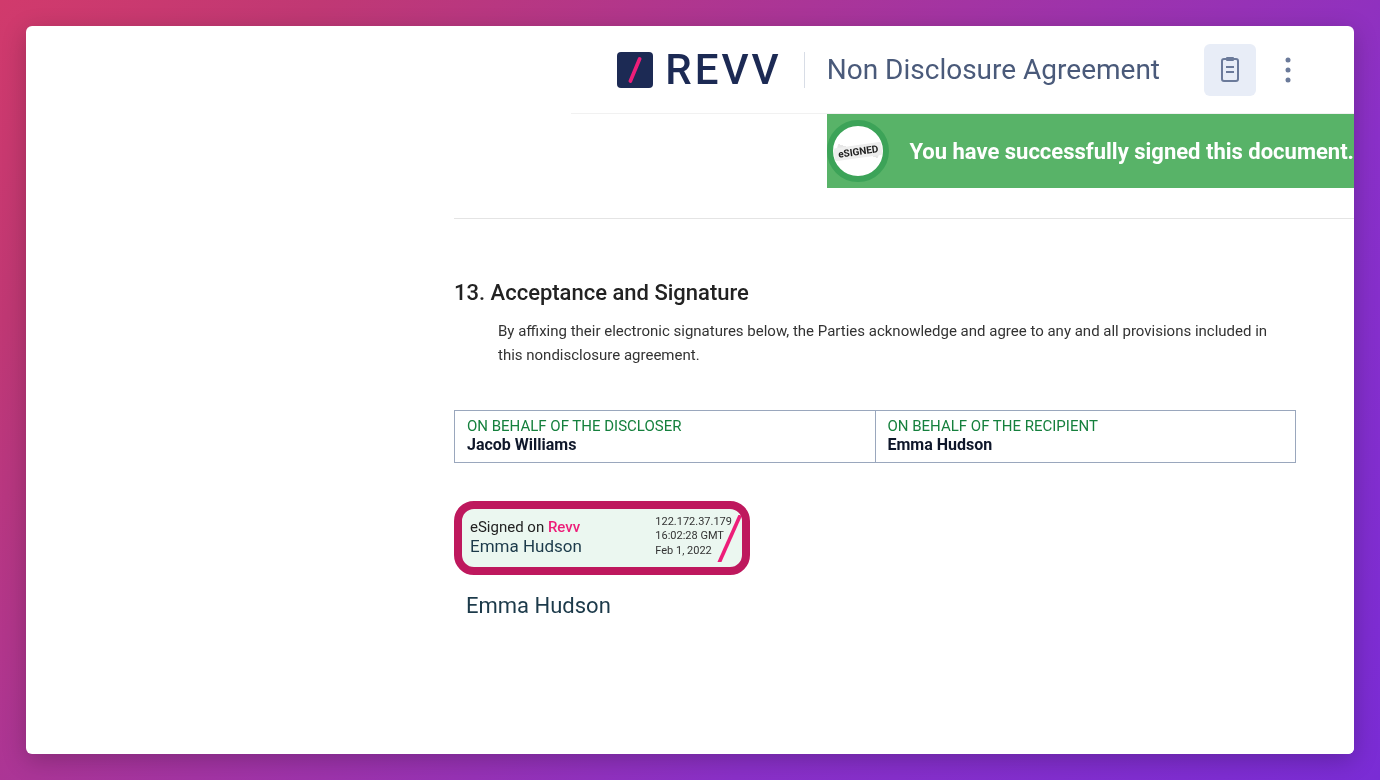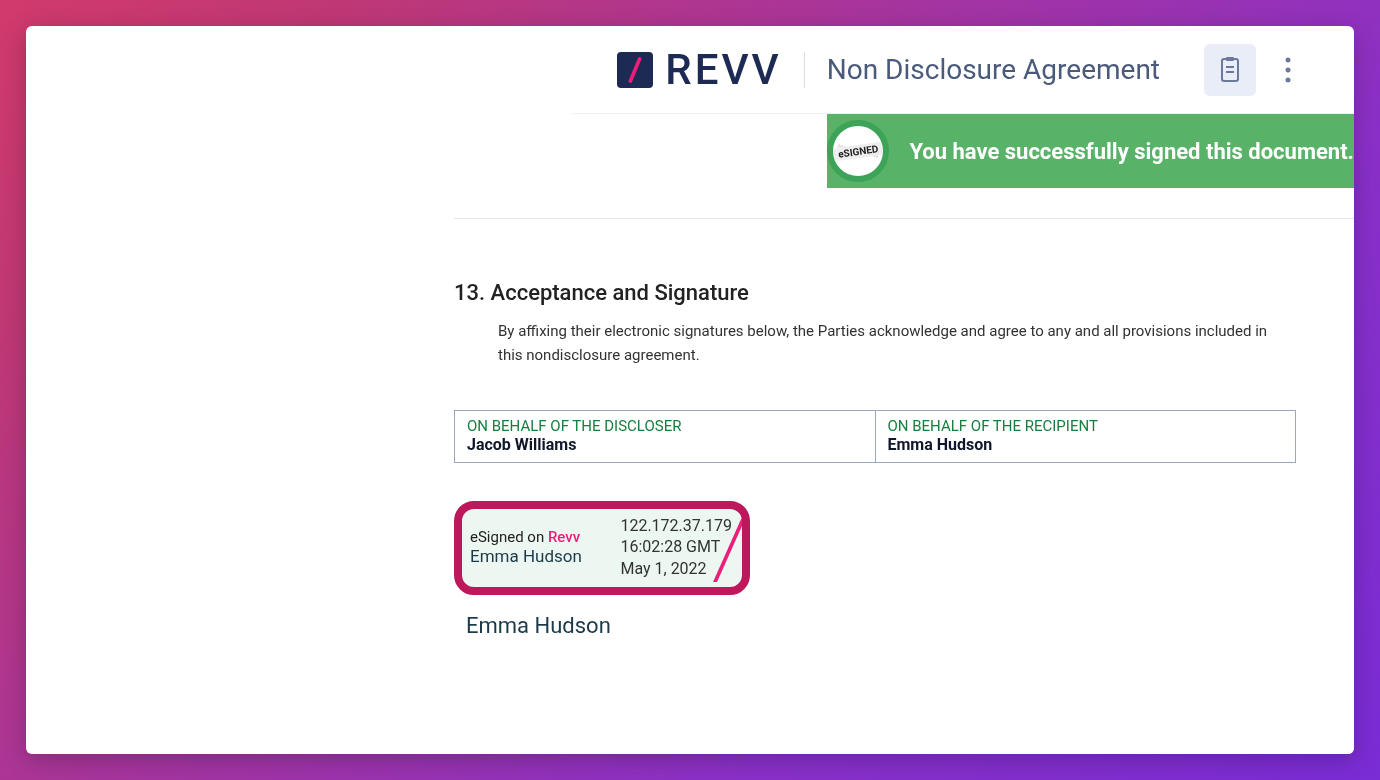--- a/index.html
+++ b/index.html
@@ -179,21 +179,21 @@
     display:flex;
     align-items:center;
     gap:6px;
     position:relative;
     overflow:hidden;
   }
   .sig-stamp .col1 { flex:0 0 auto; }
   .sig-stamp .line1 { font-size:15px; color:#222; }
   .sig-stamp .line1 .brand { color:#ed1e79; font-weight:500; }
   .sig-stamp .line2 { font-size:17px; color:#1c3a4a; font-weight:400; }
-  .sig-stamp .col2 { margin-left:auto; font-size:16px; color:#333; line-height:1.35; }
+  .sig-stamp .col2 { margin-left:auto; font-size:11px; color:#333; line-height:1.35; }
   .sig-stamp .slash{
     position:absolute;
     right:10px; top:6px; bottom:6px; width:26px;
   }
   .sig-stamp .slash::before{
     content:"";
     position:absolute; inset:0;
     border-right:4px solid #ed1e79;
     transform: skewX(-24deg);
   }
@@ -277,21 +277,21 @@
       <div class="sig-stamp">
         <div class="col1">
           <div class="line1">
             <span>eSigned on </span><span class="brand">Revv</span>
           </div>
           <div class="line2">Emma Hudson</div>
         </div>
         <div class="col2">
           <div>122.172.37.179</div>
           <div>16:02:28 GMT</div>
-          <div>May 1, 2022</div>
+          <div>Feb 1, 2022</div>
         </div>
         <div class="slash"></div>
       </div>
 
       <div class="printed-name">Emma Hudson</div>
 
     </div>
   </div>
 
 </div>

